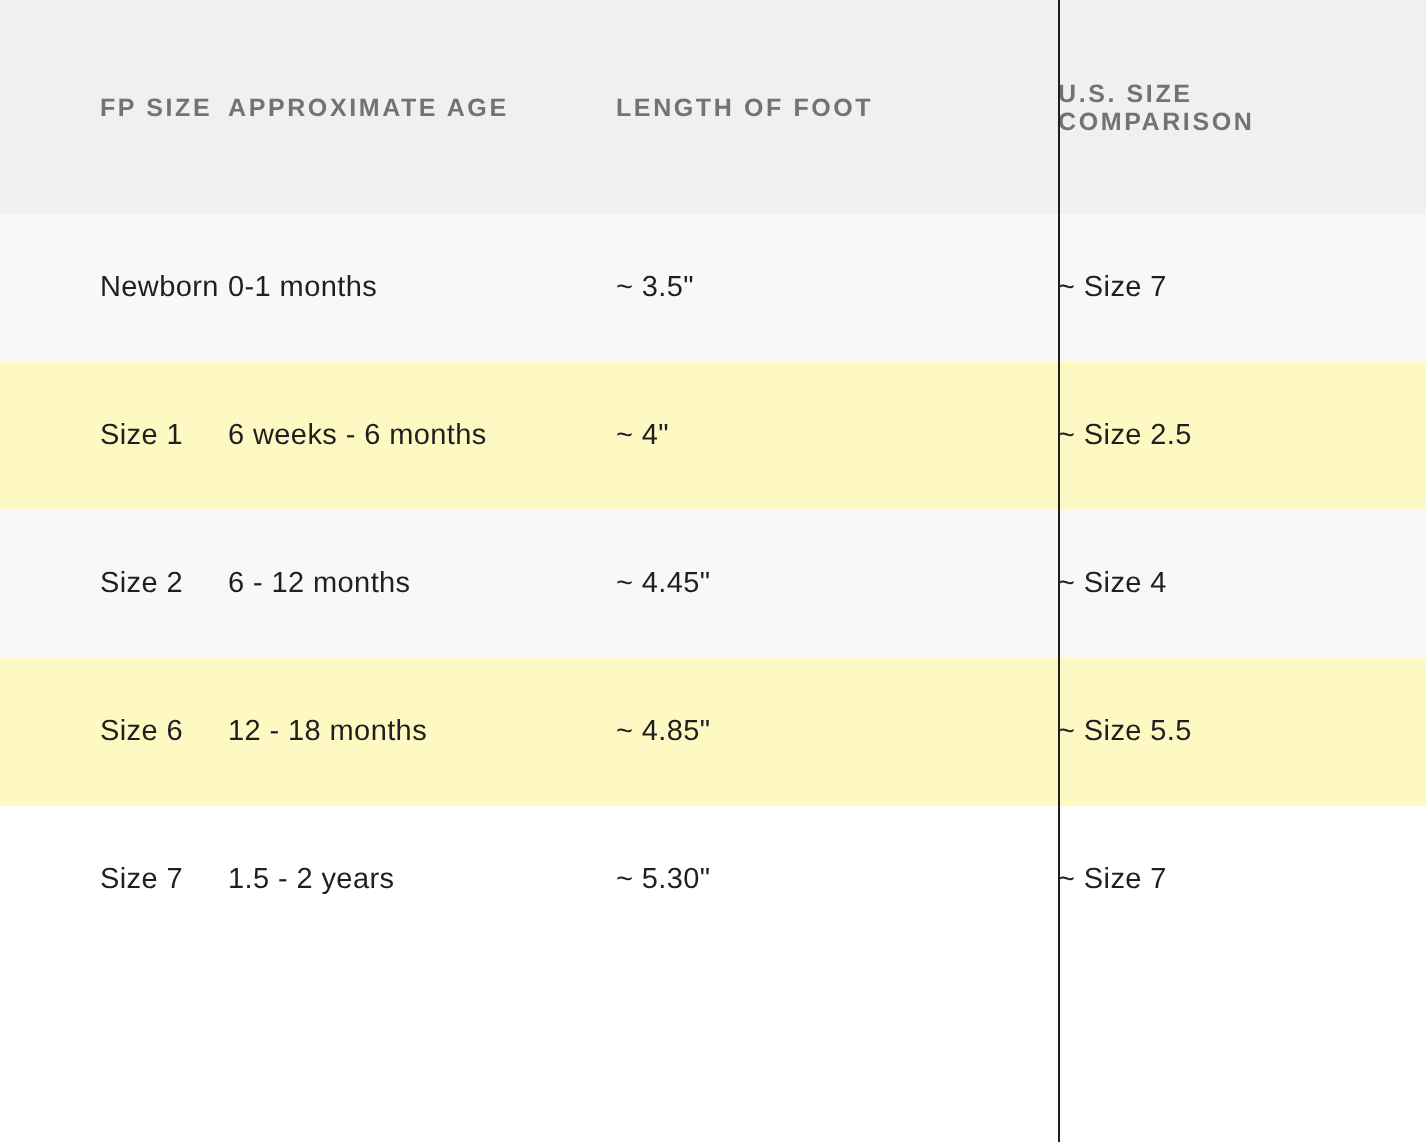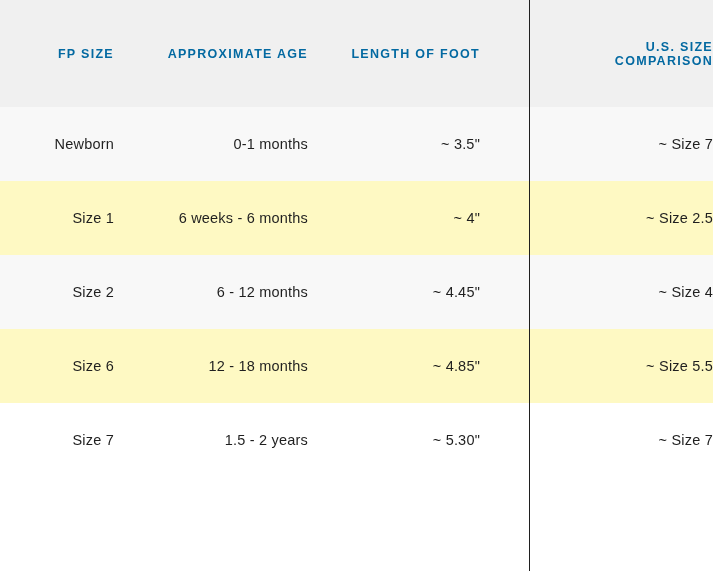--- a/index.html
+++ b/index.html
@@ -41,38 +41,38 @@
 
   col.c0 { width: 114px; }
   col.c1 { width: 194px; }
   col.c2 { width: 172px; }
   col.c3 { width: 49px;  }
   col.c4 { width: 184px; }
 
   thead th {
     height: 107px;
     vertical-align: middle;
-    text-align: right;
+    text-align: left;
     font-size: 12.5px;
     font-weight: bold;
     letter-spacing: 1.3px;
     text-transform: uppercase;
-    color: #0369a1;
+    color: #737373;
     padding: 0;
     background: #f0f0f0;
     margin-left: 48px;
   }
 
   thead th.pad-left  { padding-left: 50px;  }
   thead th.spacer    { background: #f0f0f0; }
 
   tbody td {
     height: 74px;
     vertical-align: middle;
-    text-align: right;
+    text-align: left;
     font-size: 14.5px;
     font-weight: normal;
     letter-spacing: 0.2px;
     color: #1f1f1f;
     padding: 0;
   }
 
   tbody tr.alt td { background: #fef9c3; }
   tbody tr.plain td { background: #f8f8f8; }
   tbody tr:last-child td { background: #ffffff; }

